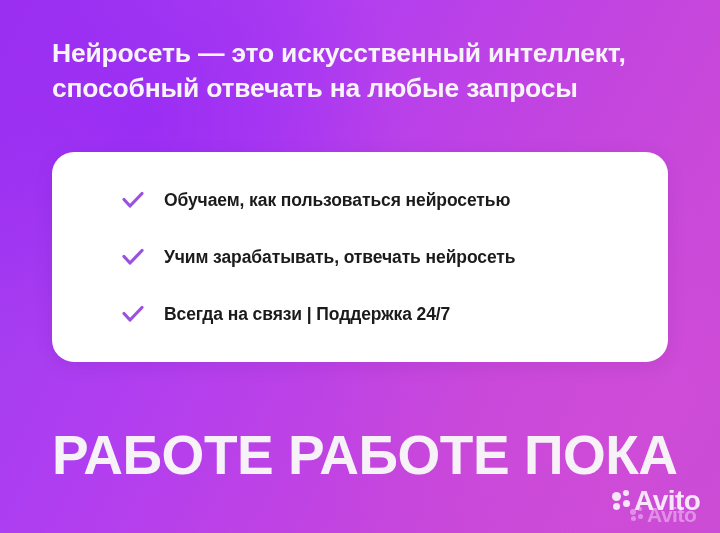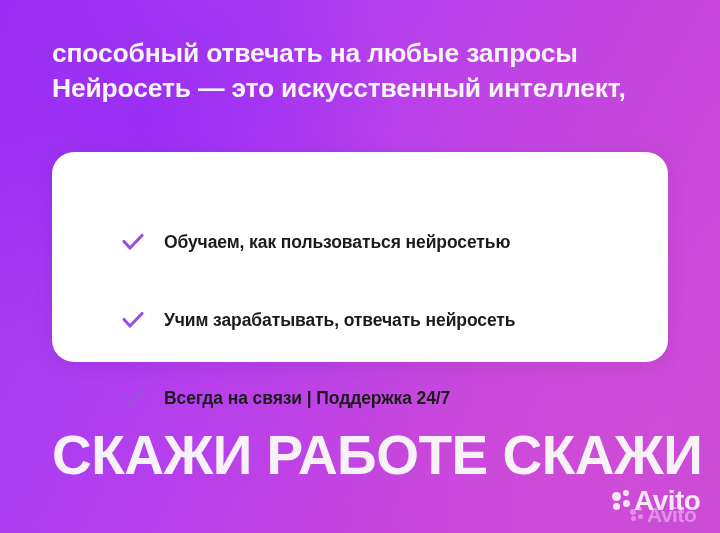--- a/index.html
+++ b/index.html
@@ -93,21 +93,20 @@
     left: 0;
     top: 30px;
     width: 100%;
   }
   .feature-item {
     display: flex;
     align-items: center;
     height: 36px;
     margin-bottom: 21px;
     padding-left: 68px;
-    margin-top: 42px;
   }
   .feature-item:last-child {
     margin-bottom: 0;
     text-align: center;
   }
   .check-icon {
     position: absolute;
     left: 68px;
     width: 26px;
     height: 26px;
@@ -185,22 +184,22 @@
   .wm-ghost .wm-dots i.d2 { left: 8px; top: 0;   width: 4px; height: 4px; }
   .wm-ghost .wm-dots i.d3 { left: 1px; top: 9px; width: 5px; height: 5px; }
   .wm-ghost .wm-dots i.d4 { left: 8px; top: 7px; width: 5px; height: 5px; }
 </style>
 </head>
 <body>
 
 <div id="promo-banner">
 
   <div id="headline" class="layer">
+    <span class="line">Нейросеть — это искусственный интеллект,</span>
     <span class="line">способный отвечать на любые запросы</span>
-    <span class="line">Нейросеть — это искусственный интеллект,</span>
   </div>
 
   <div id="feature-card" class="layer">
     <div id="feature-list">
 
       <div class="feature-item">
         <span class="check-icon">
           <svg viewBox="0 0 26 26" width="26" height="26" aria-hidden="true">
             <path d="M4 12.5 L10 19 L22 6.5" fill="none" stroke="#9b51e0" stroke-width="3.2" stroke-linecap="round" stroke-linejoin="round"></path>
           </svg>
@@ -222,21 +221,21 @@
           <svg viewBox="0 0 26 26" width="26" height="26" aria-hidden="true">
             <path d="M4 12.5 L10 19 L22 6.5" fill="none" stroke="#9b51e0" stroke-width="3.2" stroke-linecap="round" stroke-linejoin="round"></path>
           </svg>
         </span>
         <span class="feature-label">Всегда на связи | Поддержка 24/7</span>
       </div>
 
     </div>
   </div>
 
-  <div id="slogan" class="layer">СКАЖИ РАБОТЕ СКАЖИ</div>
+  <div id="slogan" class="layer">РАБОТЕ РАБОТЕ ПОКА</div>
 
   <div id="avito-watermark" class="layer">
     <span class="wm wm-ghost">
       <span class="wm-dots">
         <i class="d1"></i>
           <i class="d2"></i>
           <i class="d3"></i>
           <i class="d4"></i>
       </span>
       <span>Avito</span>

